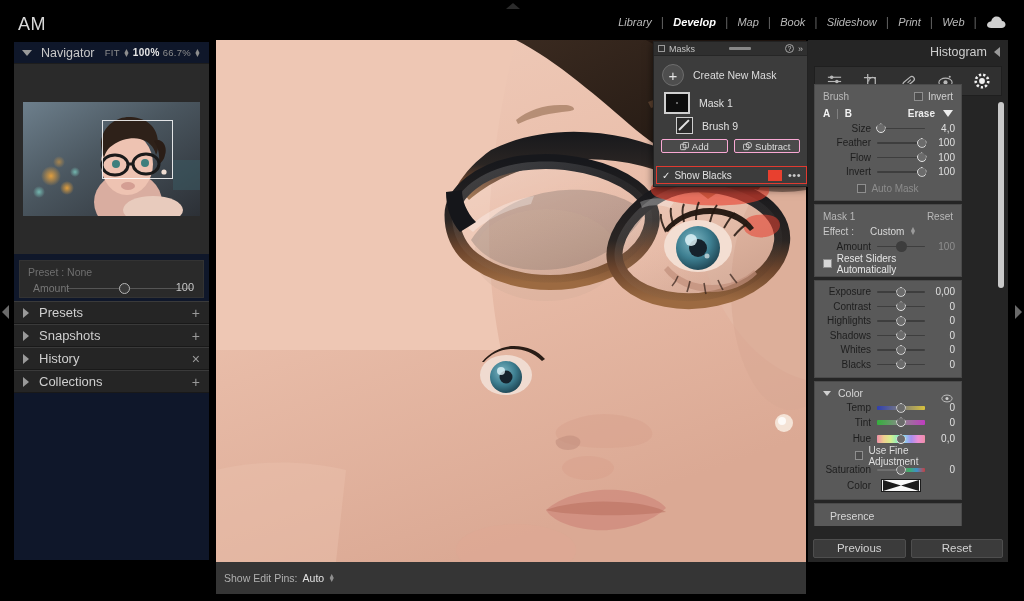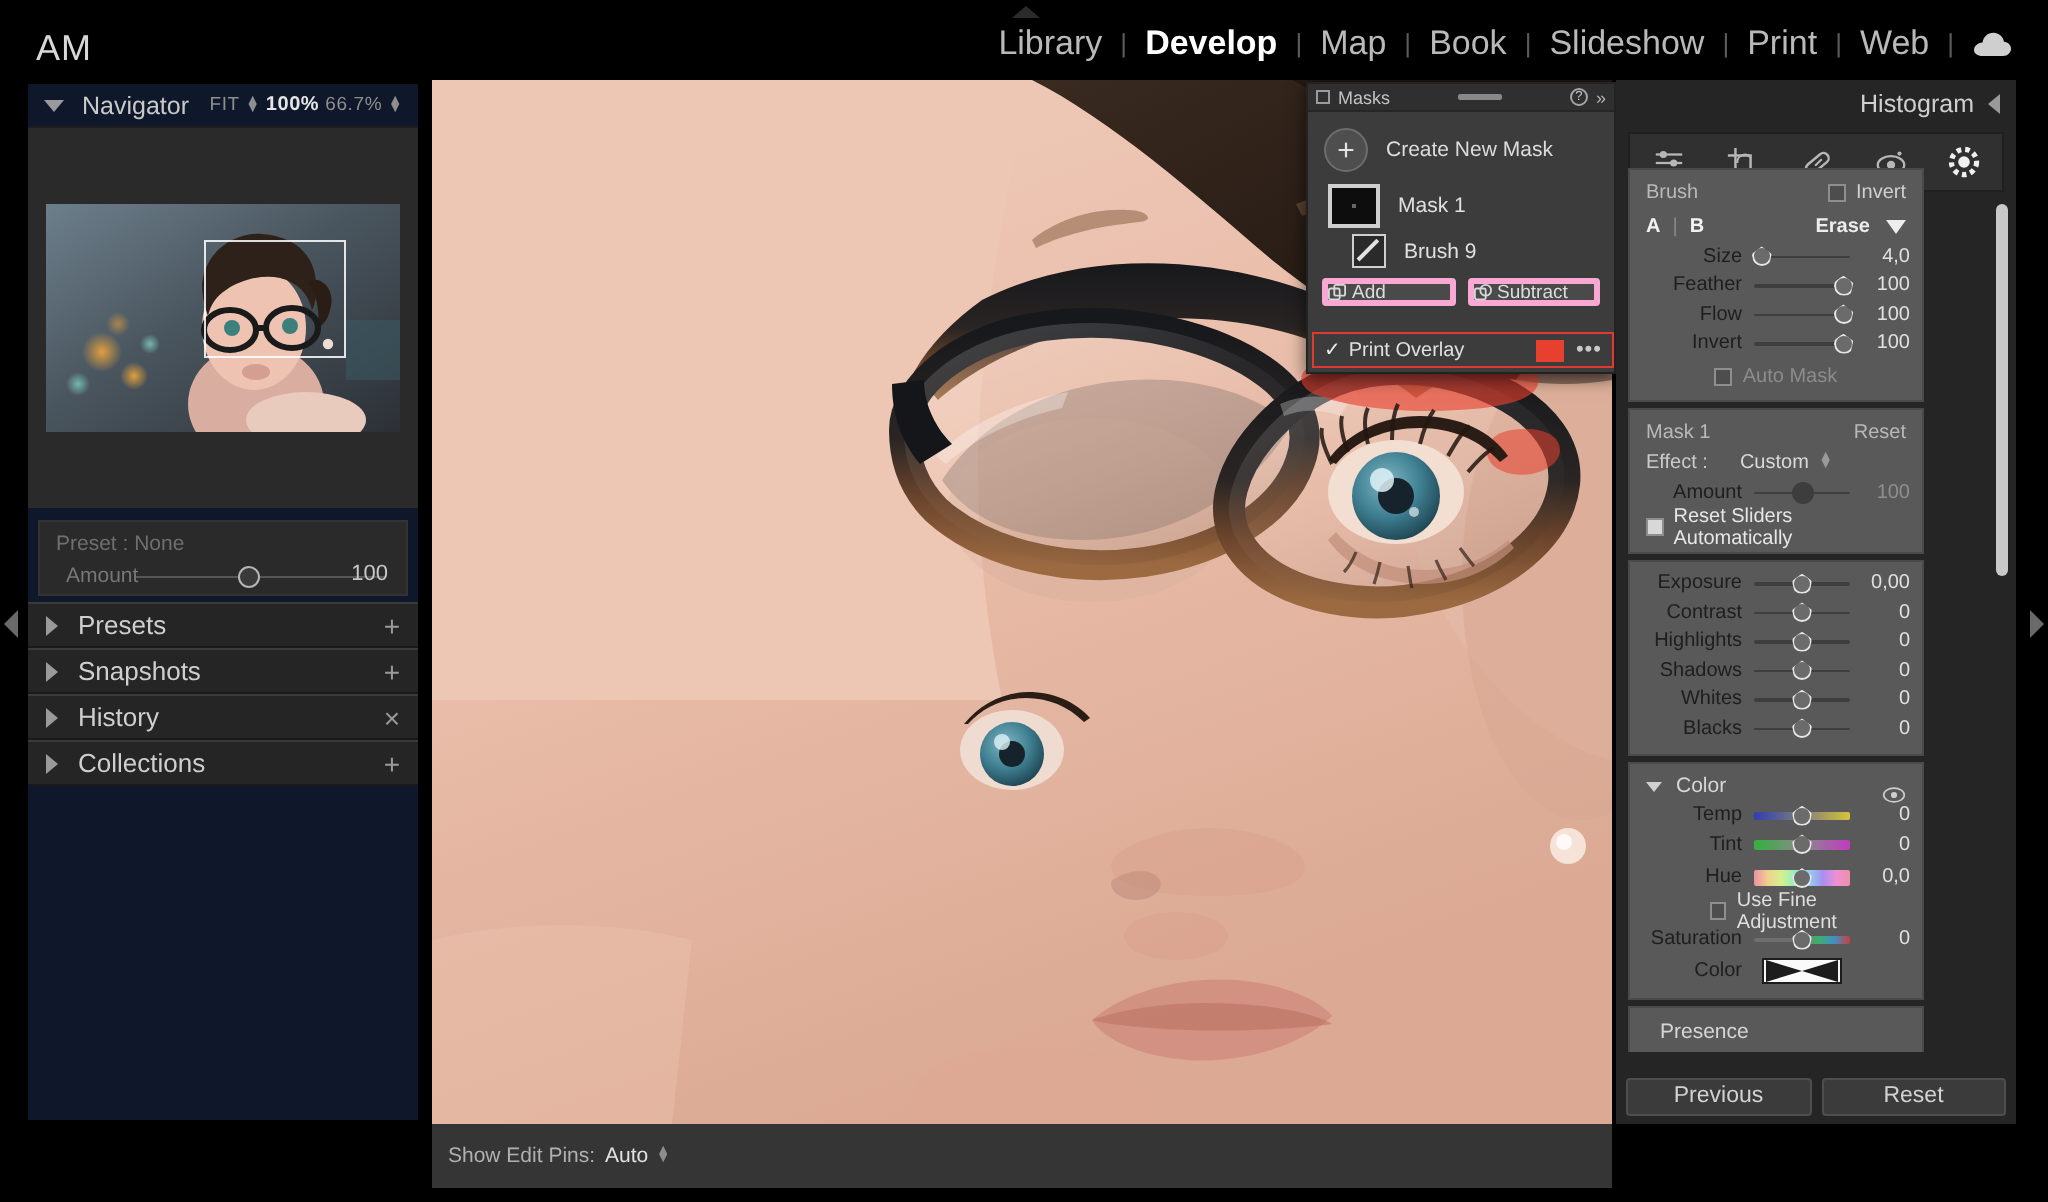--- a/index.html
+++ b/index.html
@@ -17,21 +17,21 @@
     position:absolute; left:18px; top:14px;
     font-size:18px; color:#d8d8d8; letter-spacing:.5px;
   }
   .top-center-tri {
     position:absolute; left:506px; top:3px;
     width:0;height:0;border-left:7px solid transparent;border-right:7px solid transparent;
     border-bottom:6px solid #2b2b2b;
   }
   .modules { position:absolute; right:14px; top:14px; display:flex; align-items:center; gap:0; }
   .module {
-    font-size:17px; color:#b9b9b9; padding:0 9px; cursor:pointer; line-height:16px;
+    font-size:11px; color:#b9b9b9; padding:0 9px; cursor:pointer; line-height:16px;font-style:italic;
   }
   .module.active { color:#fff; font-weight:bold; }
   .msep { color:#5c5c5c; font-size:13px; line-height:16px; }
   .cloud-ico { padding:0 4px 0 9px; display:flex; align-items:center; }
 
   
   .leftpanel { position:absolute; left:14px; top:42px; width:195px; height:518px; background:#0f172a; }
   .lp-collapse {
     position:absolute; left:2px; top:305px;
     width:0;height:0;border-top:7px solid transparent;border-bottom:7px solid transparent;
@@ -125,22 +125,22 @@
   .m-thumb .dot { position:absolute; left:50%; top:50%; width:2px; height:2px; background:#666; transform:translate(-50%,-50%); }
   .m-name { font-size:10.5px; color:#e0e0e0; margin-left:9px; }
   .brow { display:flex; align-items:center; padding-left:22px; margin-top:3px; }
   .b-thumb { width:17px; height:17px; background:#2a2a2a; border:1.5px solid #cfcfcf; position:relative; overflow:hidden; }
   .b-thumb:after {
     content:""; position:absolute; left:2px; top:11px; width:14px; height:2px; background:#e2e2e2;
     transform:rotate(-45deg); transform-origin:left center;
   }
   .addsub { display:flex; gap:6px; padding:5px 7px 0 7px; }
   .asb {
-    flex:1; height:14px; background:#4a4a4a; border:3px solid #f9a8d4; border-radius:2px;
-    display:flex; align-items:center; justify-content:flex-start; gap:3px; cursor:pointer;
+    flex:1; height:14px; background:#4a4a4a; border:1px solid #f9a8d4; border-radius:2px;
+    display:flex; align-items:center; justify-content:center; gap:3px; cursor:pointer;
   }
   .asb span { font-size:9.5px; color:#dcdcdc; }
   .overlay-row {
     position:absolute; left:2px; bottom:2px; width:151px; height:18px;
     border:1.5px solid #e03a30; display:flex; align-items:center; padding:0 5px; background:#3c3c3c;
   }
   .chk { font-size:10px; color:#e8e8e8; }
   .ov-lbl { font-size:10px; color:#e0e0e0; margin-left:4px; }
   .ov-sw { margin-left:auto; width:14px; height:11px; background:#e8402f; }
   .ov-dots { font-size:11px; color:#c9c9c9; margin-left:6px; letter-spacing:.5px; line-height:8px; }
@@ -465,21 +465,21 @@
         <svg width="9" height="9" viewBox="0 0 10 10">
           <rect x=".5" y="2.5" width="6" height="6" rx="1" fill="none" stroke="#d8d8d8" stroke-width="1"></rect>
           <circle cx="6.5" cy="3.5" r="3" fill="none" stroke="#d8d8d8" stroke-width="1"></circle>
         </svg>
         <span>Subtract</span>
       </div>
     </div>
 
     <div class="overlay-row">
       <div class="chk">✓</div>
-      <div class="ov-lbl">Print Overlay</div>
+      <div class="ov-lbl">Show Blacks</div>
       <div class="ov-sw"></div>
       <div class="ov-dots">•••</div>
     </div>
   </div>
 
   <div class="toolbar">
     <span class="tb-label">Show Edit Pins:</span>
     <span class="tb-val">Auto</span>
     <span class="stepper" style="margin-left:4px">▲<br>▼</span>
   </div>

